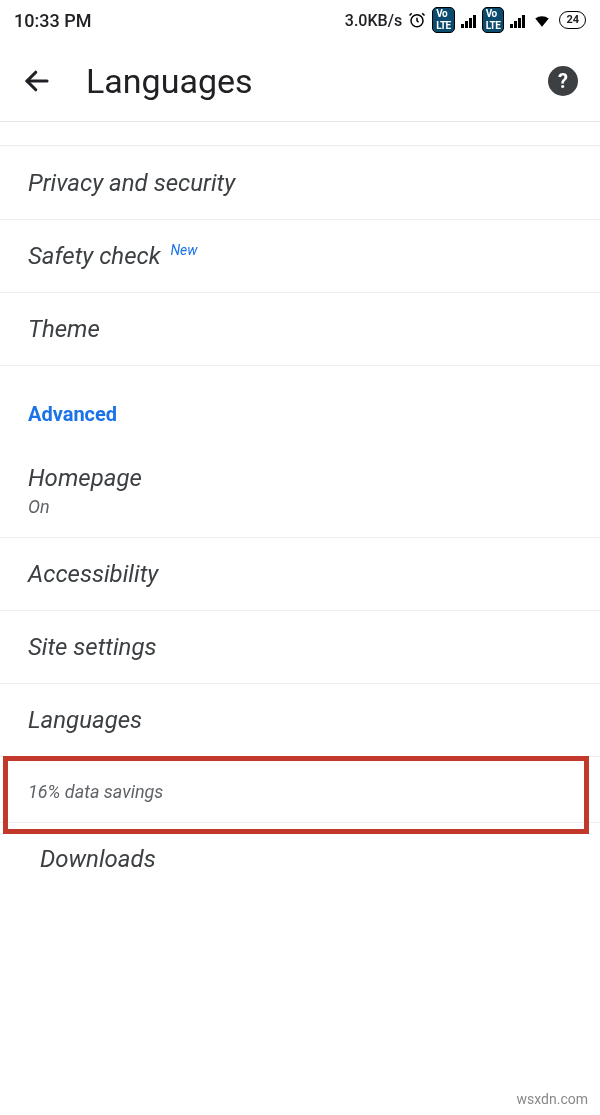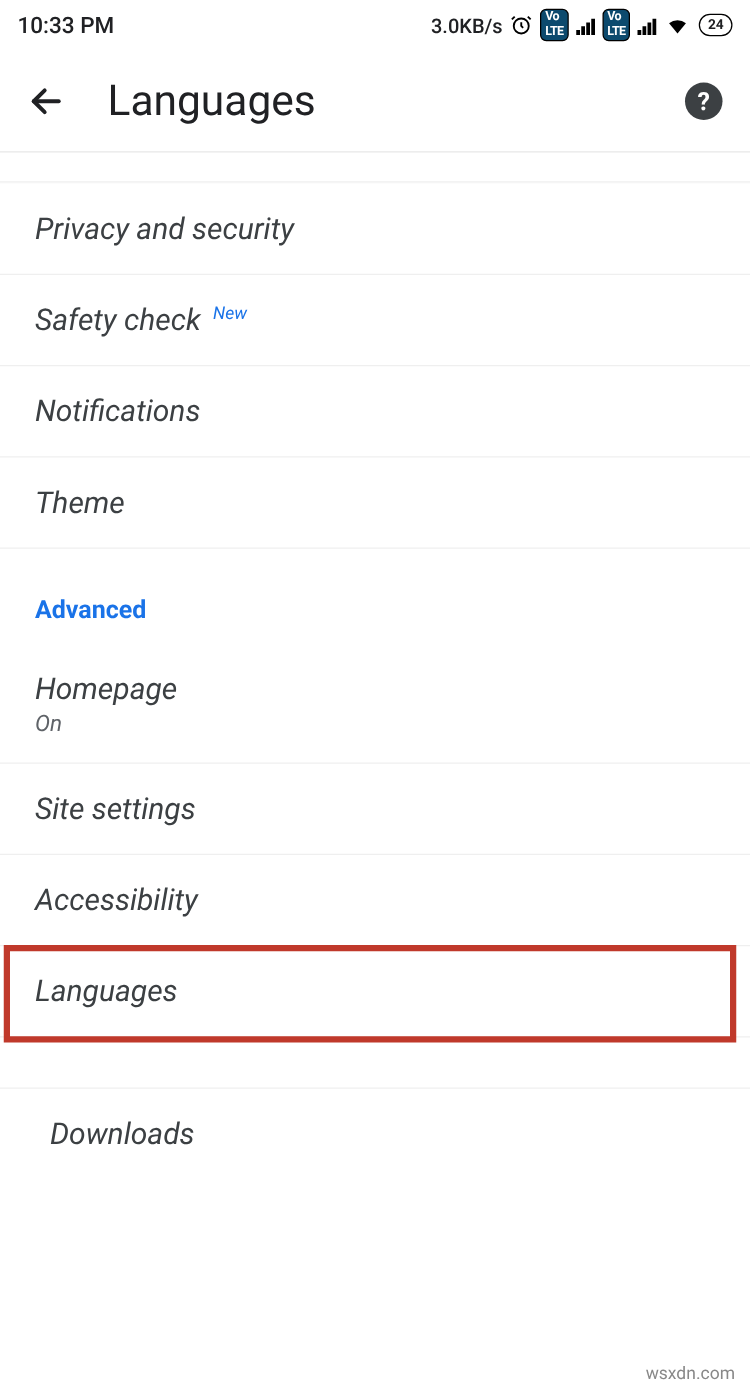--- a/index.html
+++ b/index.html
@@ -107,48 +107,46 @@
 
   <div class="item tall">
     <span>Privacy and security</span>
   </div>
 
   <div class="item tall">
     <span>Safety check</span>
     <span class="new-pill">New</span>
   </div>
 
-  <div class="item tall">
-    <span>Notifications</span>
-  </div>
 
   <div class="item tall">
     <span>Theme</span>
   </div>
 
   <div class="section-header">Advanced</div>
 
   <div class="item">
     <div>Homepage</div>
     <div class="sub">On</div>
   </div>
 
   <div class="item tall">
-    <span>Site settings</span>
+    <span>Accessibility</span>
   </div>
 
   <div class="item tall">
-    <span>Accessibility</span>
+    <span>Site settings</span>
   </div>
 
   <div class="item tall">
     <span>Languages</span>
   </div>
 
   <div class="item">
+    <div class="sub">16% data savings</div>
   </div>
 
   <div class="item tall" style="border-bottom:none;padding-left:40px;">
     <span>Downloads</span>
   </div>
 
 </div>
 
 <div class="highlight" style="left:3px; top:756px; width:586px; height:78px;"></div>
 

